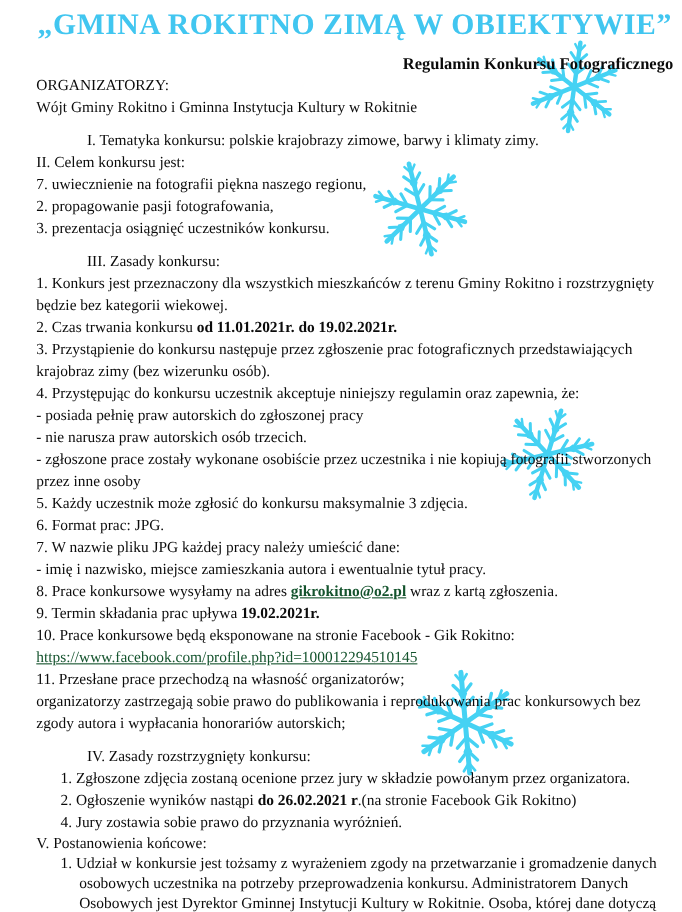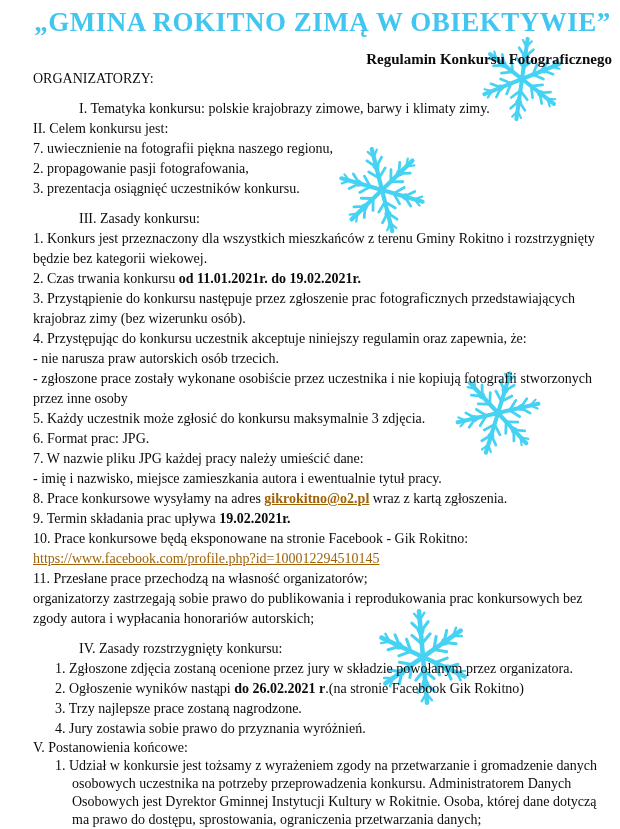--- a/index.html
+++ b/index.html
@@ -30,21 +30,21 @@
   .subtitle{
     margin:0;
     text-align:right;
     font-size:15px;
     font-weight:bold;
   }
   p{margin:0;}
   .bold{font-weight:normal;}
   .gap-top{margin-top:10px;margin-left:46px;}
   a.link{
-    color:#a16207;
+    color:#14532d;
     text-decoration:underline;
     cursor:pointer;
     font-family:Liberation Serif, serif;
   }
   a.link.bold{font-weight:bold;}
   .sec4-item,.sec5-item{
     margin-left:22px;
     padding-left:17px;
     text-indent:-17px;
   }
@@ -106,50 +106,51 @@
       </svg>
   </div>
 
   <div class="content">
 
     <h1 class="title">„GMINA ROKITNO ZIMĄ W OBIEKTYWIE”</h1>
 
     <h2 class="subtitle">Regulamin Konkursu Fotograficznego</h2>
 
     <p class="bold">ORGANIZATORZY:</p>
+    <p>Wójt Gminy Rokitno i Gminna Instytucja Kultury w Rokitnie</p>
 
     <p class="bold gap-top">I. Tematyka konkursu: polskie krajobrazy zimowe, barwy i klimaty zimy.</p>
 
     <p class="bold">II. Celem konkursu jest:</p>
     <p>7. uwiecznienie na fotografii piękna naszego regionu,</p>
     <p>2. propagowanie pasji fotografowania,</p>
     <p>3. prezentacja osiągnięć uczestników konkursu.</p>
 
     <p class="bold gap-top">III. Zasady konkursu:</p>
     <p>1. Konkurs jest przeznaczony dla wszystkich mieszkańców z terenu Gminy Rokitno i rozstrzygnięty będzie bez kategorii wiekowej.</p>
     <p><span>2. Czas trwania konkursu </span><b>od 11.01.2021r. do 19.02.2021r.</b></p>
     <p>3. Przystąpienie do konkursu następuje przez zgłoszenie prac fotograficznych przedstawiających krajobraz zimy (bez wizerunku osób).</p>
     <p>4. Przystępując do konkursu uczestnik akceptuje niniejszy regulamin oraz zapewnia, że:</p>
+    <p>- posiada pełnię praw autorskich do zgłoszonej pracy</p>
     <p>- nie narusza praw autorskich osób trzecich.</p>
     <p>- zgłoszone prace zostały wykonane osobiście przez uczestnika i nie kopiują fotografii stworzonych przez inne osoby</p>
     <p>5. Każdy uczestnik może zgłosić do konkursu maksymalnie 3 zdjęcia.</p>
     <p>6. Format prac: JPG.</p>
     <p>7. W nazwie pliku JPG każdej pracy należy umieścić dane:</p>
     <p>- imię i nazwisko, miejsce zamieszkania autora i ewentualnie tytuł pracy.</p>
     <p><span>8. Prace konkursowe wysyłamy na adres </span><a class="link bold">gikrokitno@o2.pl</a><span> wraz z kartą zgłoszenia.</span></p>
     <p><span>9. Termin składania prac upływa </span><b>19.02.2021r.</b></p>
     <p>10. Prace konkursowe będą eksponowane na stronie Facebook - Gik Rokitno:</p>
     <p><a class="link">https://www.facebook.com/profile.php?id=100012294510145</a></p>
     <p>11. Przesłane prace przechodzą na własność organizatorów;</p>
     <p>organizatorzy zastrzegają sobie prawo do publikowania i reprodukowania prac konkursowych bez zgody autora i wypłacania honorariów autorskich;</p>
 
     <p class="bold gap-top">IV. Zasady rozstrzygnięty konkursu:</p>
     <p class="sec4-item">1. Zgłoszone zdjęcia zostaną ocenione przez jury w składzie powołanym przez organizatora.</p>
     <p class="sec4-item"><span>2. Ogłoszenie wyników nastąpi </span><b>do 26.02.2021 r</b><span>.(na stronie Facebook Gik Rokitno)</span></p>
-    <p class="sec4-item">3. Trzy najlepsze prace zostaną nagrodzone.</p>
     <p class="sec4-item">4. Jury zostawia sobie prawo do przyznania wyróżnień.</p>
 
     <div class="sec5">
       <p class="bold">V. Postanowienia końcowe:</p>
       <p class="sec5-item">1. Udział w konkursie jest tożsamy z wyrażeniem zgody na przetwarzanie i gromadzenie danych osobowych uczestnika na potrzeby przeprowadzenia konkursu. Administratorem Danych Osobowych jest Dyrektor Gminnej Instytucji Kultury w Rokitnie. Osoba, której dane dotyczą ma prawo do dostępu, sprostowania, ograniczenia przetwarzania danych;</p>
 
     </div>
 
   </div>
 </div>

